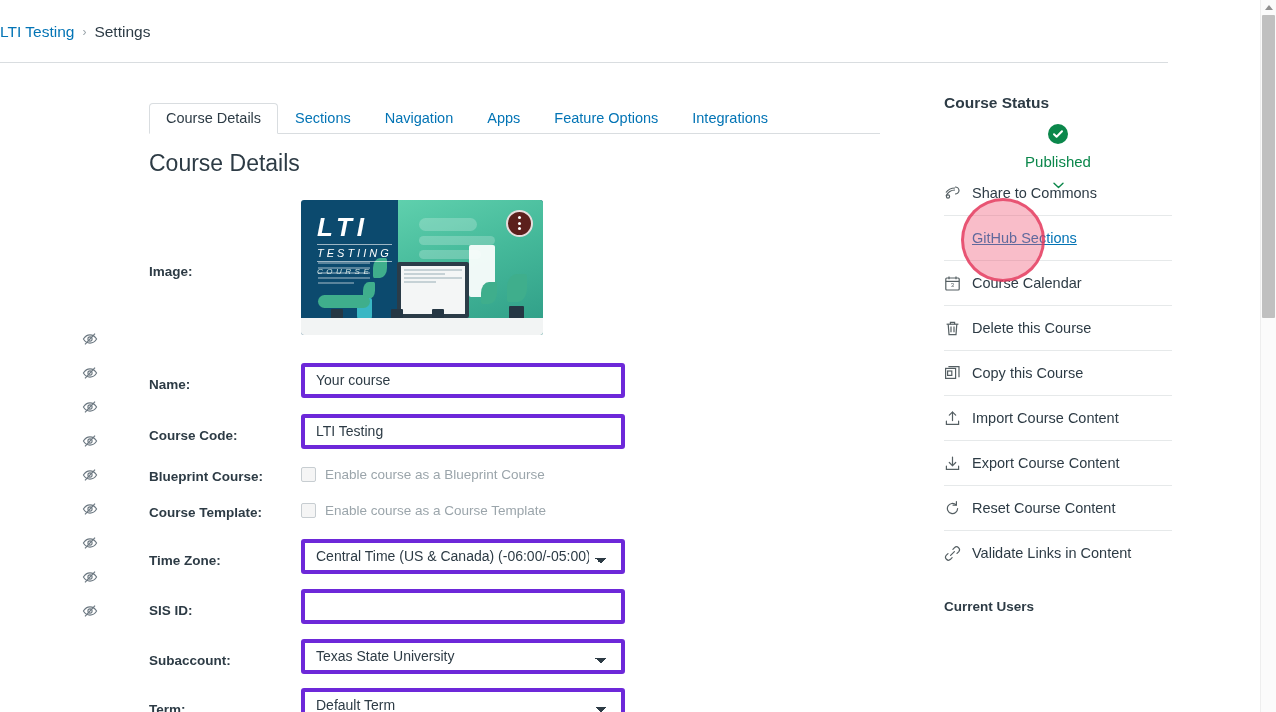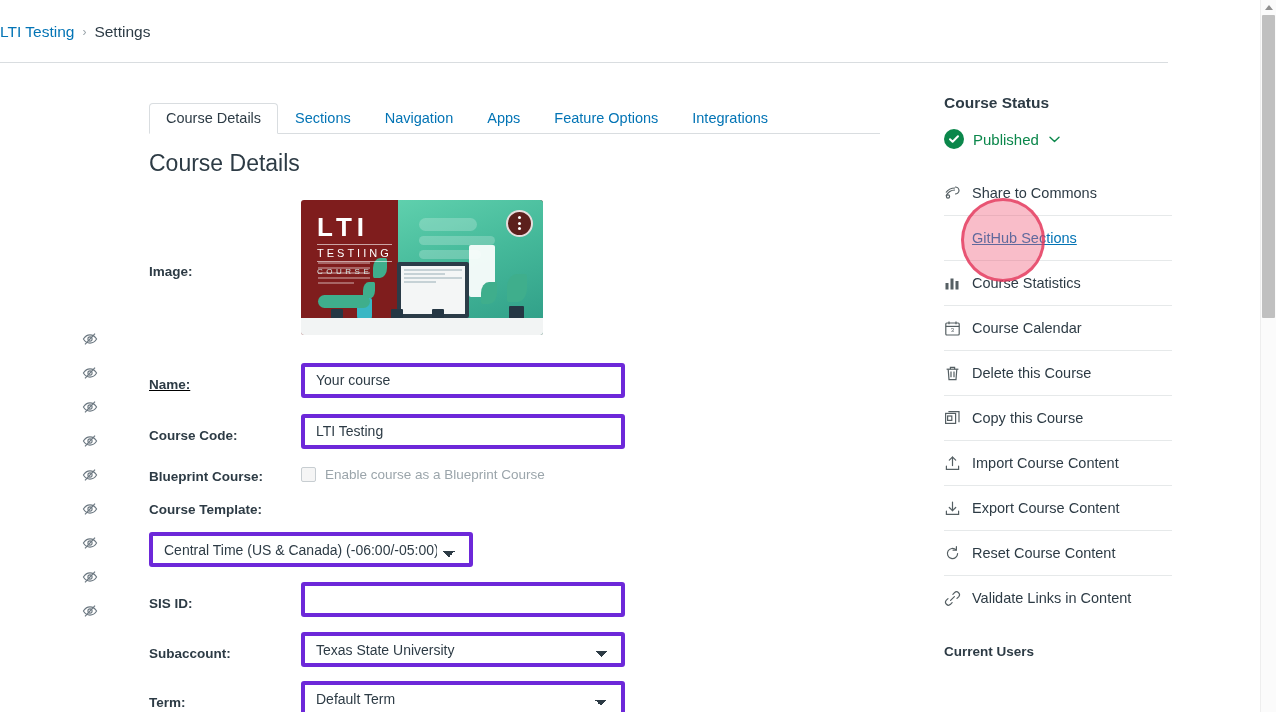--- a/index.html
+++ b/index.html
@@ -146,21 +146,22 @@
   .course-thumb-wrap {
     position: relative;
     width: 242px;
     height: 135px;
     border-radius: 3px;
     overflow: hidden;
   }
   .course-thumb {
     position: absolute;
     inset: 0;
-    background: #7f1d1d;
+    background: #0c4a6e;
+    font-style: italic;
   }
   .thumb-right {
     position: absolute;
     left: 40%; top: 0; right: 0; bottom: 0;
     background: linear-gradient(160deg, #5fd0ad 0%, #45b99a 45%, #2e9c86 100%);
   }
   .thumb-desk {
     position: absolute;
     left: 0; right: 0; bottom: 0;
     height: 17px;
@@ -318,20 +319,21 @@
     font-weight: bold;
     margin: 0 0 12px 0;
   }
   #published-row {
     display: flex;
     align-items: center;
     gap: 9px;
     height: 30px;
     margin-bottom: 16px;
     cursor: pointer;
+    flex-direction: column;
   }
   #published-row .check-circle {
     width: 20px; height: 20px;
     border-radius: 50%;
     background: #0b874b;
     display: flex; align-items: center; justify-content: center;
     flex: 0 0 20px;
   }
   #published-row .check-circle svg { display:block; }
   #published-row .pub-label {
@@ -579,21 +581,21 @@
           </div>
           <div class="thumb-kebab">
             <span></span>
               <span></span>
               <span></span>
           </div>
         </div>
       </div>
     </div>
 
-    <div class="form-row" style="margin-top:28px;text-decoration:underline;">
+    <div class="form-row" style="margin-top:28px;">
       <div class="form-label">Name:</div>
       <div class="form-field">
         <input class="text-input" type="text" value="Your course" style="">
       </div>
     </div>
 
     <div class="form-row" style="margin-top:16px;">
       <div class="form-label">Course Code:</div>
       <div class="form-field">
         <input class="text-input" type="text" value="LTI Testing" style="">
@@ -605,23 +607,30 @@
       <div class="form-field">
         <div class="check-row">
           <div class="check-box"></div>
           <div class="check-label">Enable course as a Blueprint Course</div>
         </div>
       </div>
     </div>
 
     <div class="form-row">
       <div class="form-label" style="padding-top:6px;">Course Template:</div>
+      <div class="form-field">
+        <div class="check-row">
+          <div class="check-box"></div>
+          <div class="check-label">Enable course as a Course Template</div>
+        </div>
+      </div>
     </div>
 
     <div class="form-row" style="margin-top:14px;">
+      <div class="form-label">Time Zone:</div>
       <div class="form-field">
         <select class="text-input">
           <option>Central Time (US &amp; Canada) (-06:00/-05:00)</option>
         </select>
       </div>
     </div>
 
     <div class="form-row" style="margin-top:15px;">
       <div class="form-label">SIS ID:</div>
       <div class="form-field">
@@ -674,30 +683,20 @@
             </svg>
           </span>
           <span class="lbl">Share to Commons</span>
         </div>
         <div class="status-link link-style">
           <span class="ic"></span>
           <span class="lbl">GitHub Sections</span>
         </div>
         <div class="status-link">
           <span class="ic">
-            <svg width="17" height="17" viewBox="0 0 17 17" fill="currentColor">
-              <rect x="1.5" y="8" width="3" height="6.5"></rect>
-              <rect x="6.5" y="3.5" width="3" height="11"></rect>
-              <rect x="11.5" y="6" width="3" height="8.5"></rect>
-            </svg>
-          </span>
-          <span class="lbl">Course Statistics</span>
-        </div>
-        <div class="status-link">
-          <span class="ic">
             <svg width="17" height="17" viewBox="0 0 17 17" fill="none" stroke="currentColor" stroke-width="1.2">
               <rect x="1.8" y="3" width="13.4" height="12" rx="1"></rect>
               <path d="M1.8 6.4h13.4"></path>
               <path d="M5 1.6v2.6M12 1.6v2.6"></path>
               <text x="8.5" y="12.4" font-size="6" fill="currentColor" stroke="none" text-anchor="middle" font-family="Liberation Sans">3</text>
             </svg>
           </span>
           <span class="lbl">Course Calendar</span>
         </div>
         <div class="status-link">

